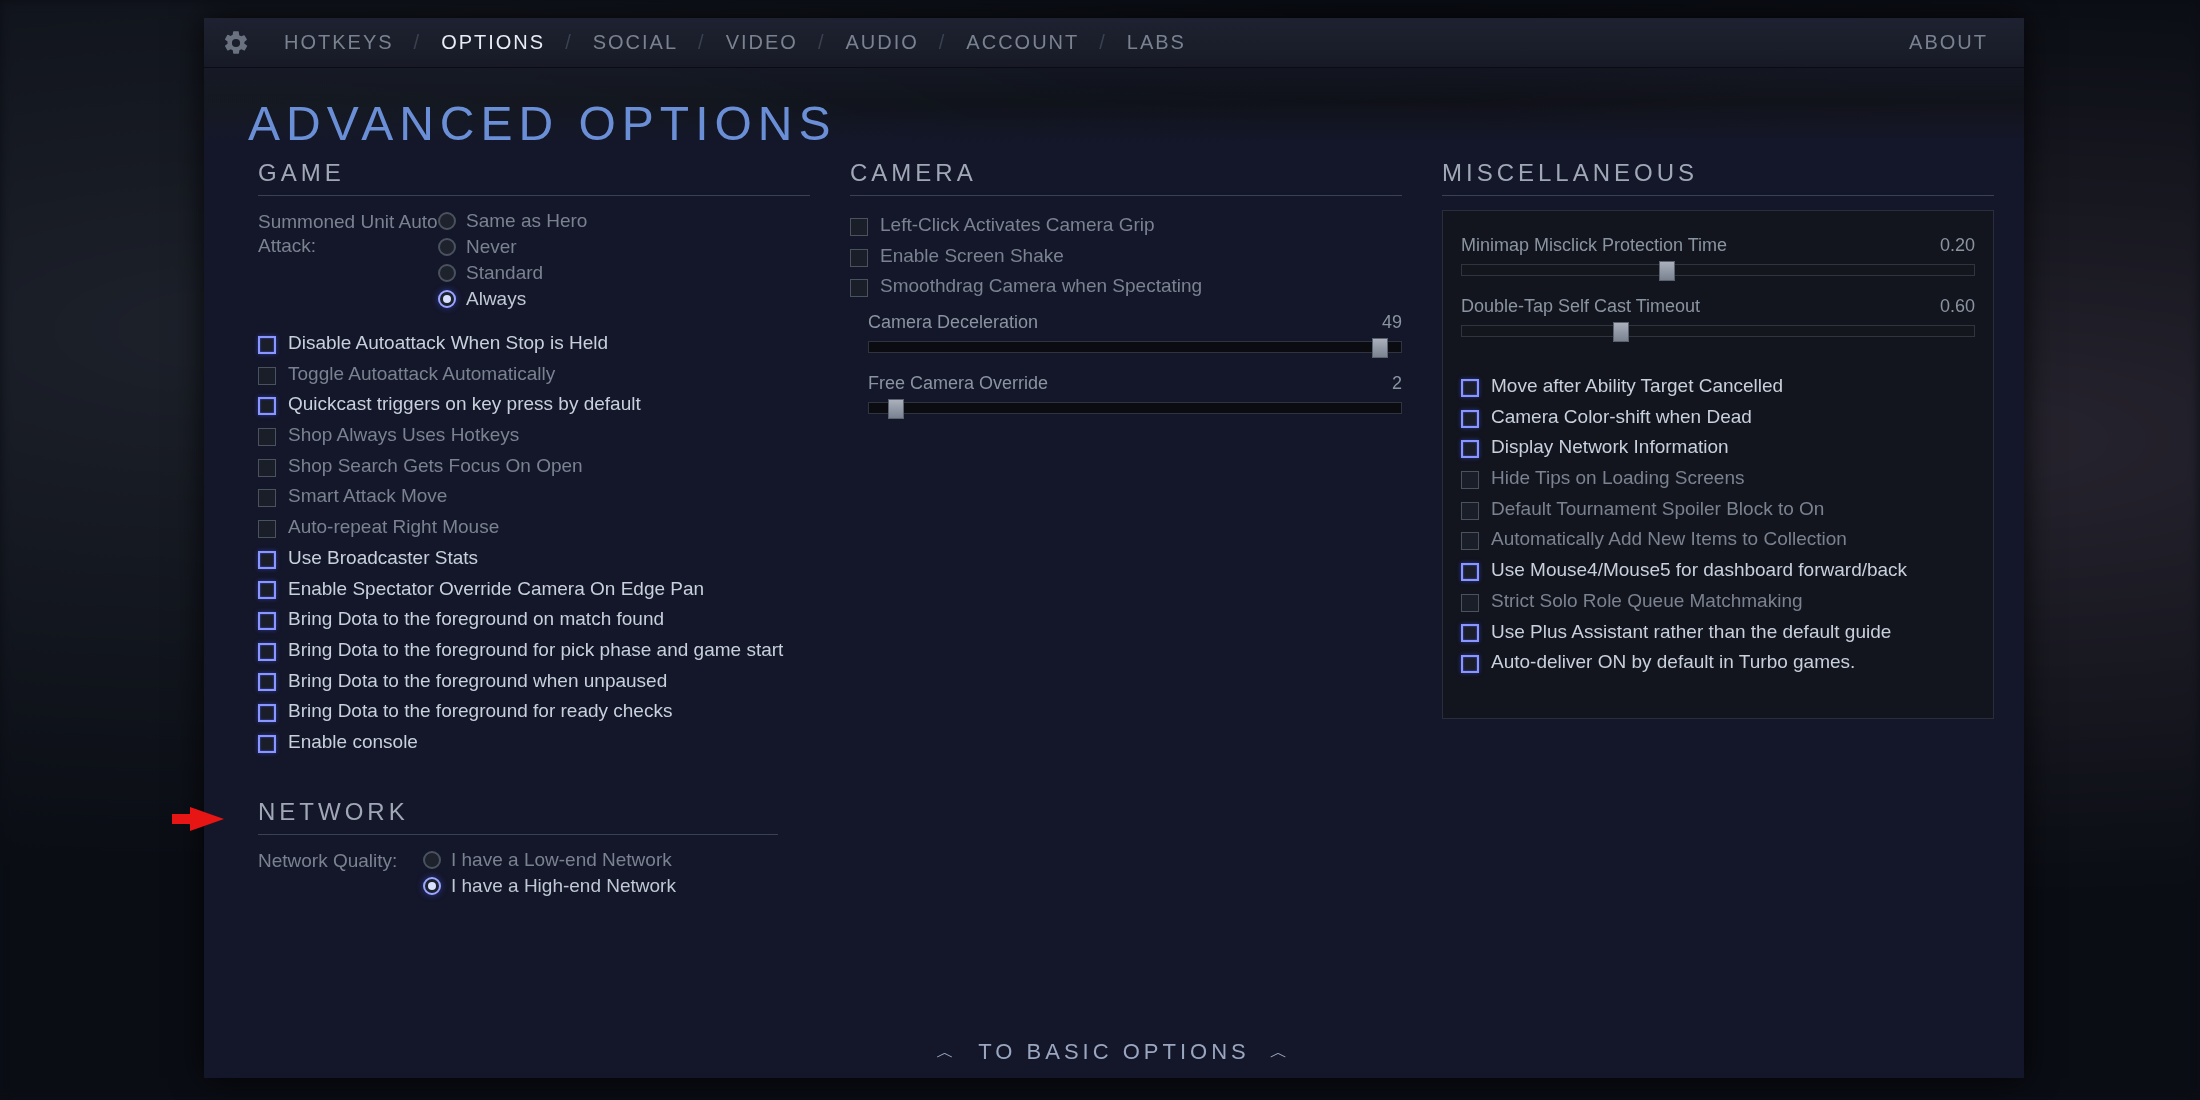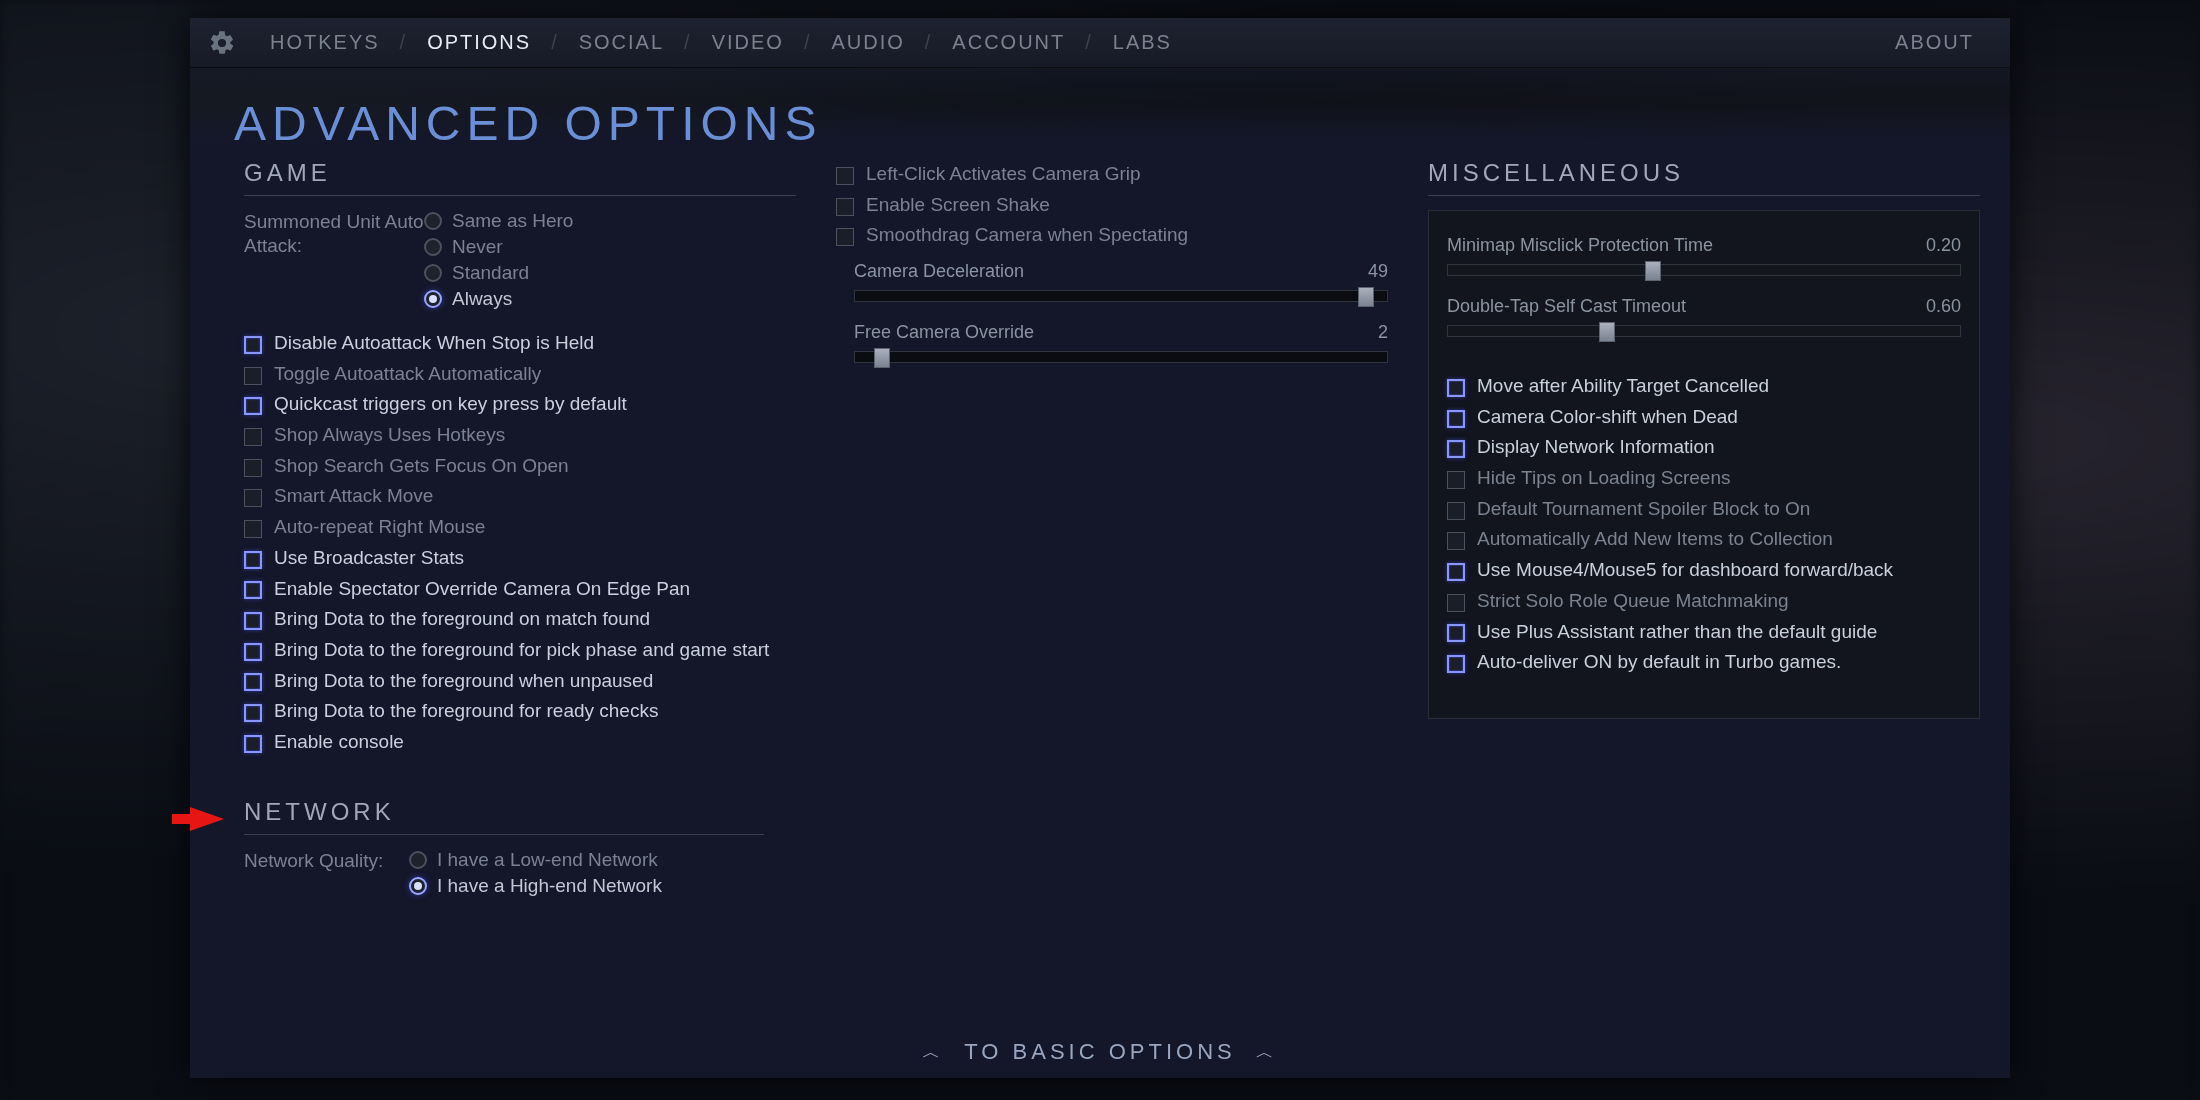--- a/index.html
+++ b/index.html
@@ -16,21 +16,21 @@
     position: absolute;
     inset: 0;
     background: radial-gradient(ellipse at 10% 30%, #2a2f3a 0%, transparent 50%),
                 radial-gradient(ellipse at 90% 40%, #3a3340 0%, transparent 50%),
                 #0a0d14;
     filter: blur(6px);
     opacity: 0.6;
   }
   .panel {
     position: absolute;
-    left: 190px;
+    left: 204px;
     top: 18px;
     width: 1820px;
     height: 1060px;
     background: linear-gradient(180deg, #1a1e2e 0%, #14172000 8%, #14172a 12%, #14172a 100%);
     box-shadow: 0 0 30px rgba(0,0,0,0.8);
   }
   .topbar {
     height: 50px;
     display: flex;
     align-items: center;
@@ -312,20 +312,21 @@
               <div class="radio-row sel">
                 <span class="radio-dot"></span>
                 <span>I have a High-end Network</span>
               </div>
             </div>
         </div>
       </div>
     </div>
 
     <div class="col">
+      <div class="section-title">CAMERA</div>
       <div id="camera-checks">
           <div class="check-row">
             <span class="checkbox"></span>
             <span>Left-Click Activates Camera Grip</span>
           </div>
           <div class="check-row">
             <span class="checkbox"></span>
             <span>Enable Screen Shake</span>
           </div>
           <div class="check-row">

